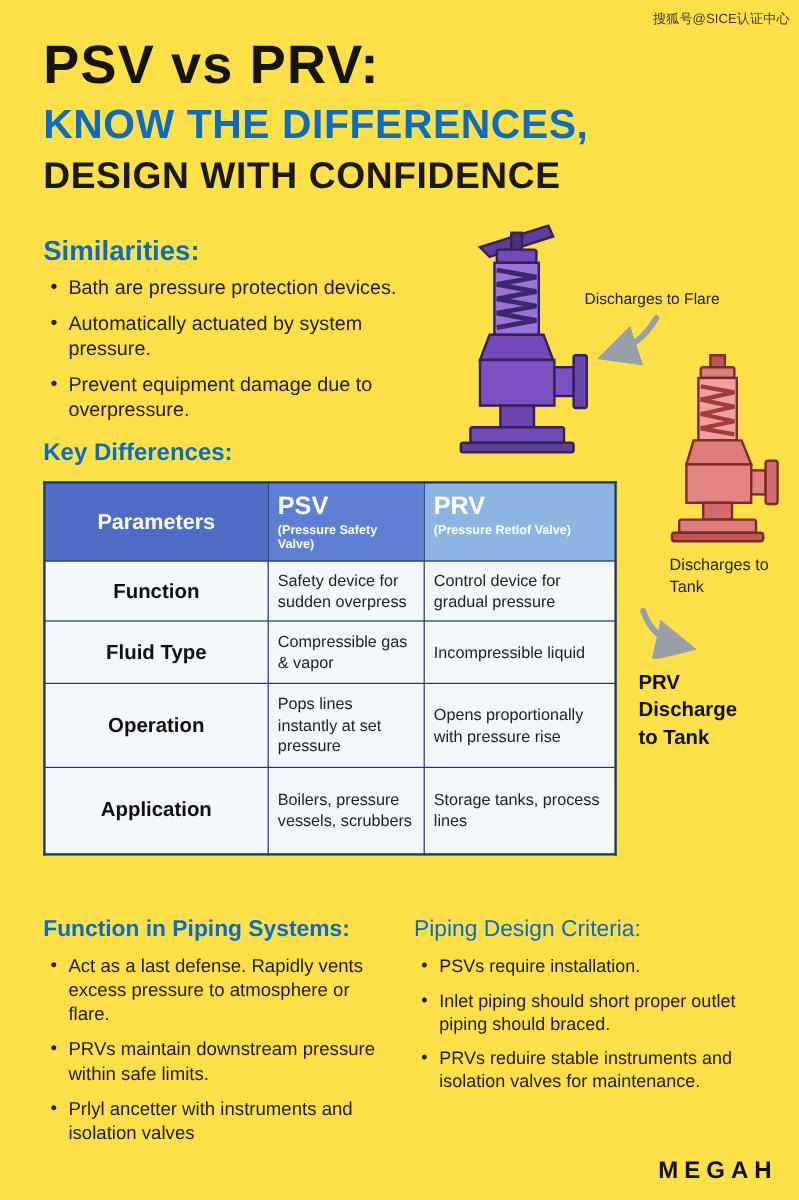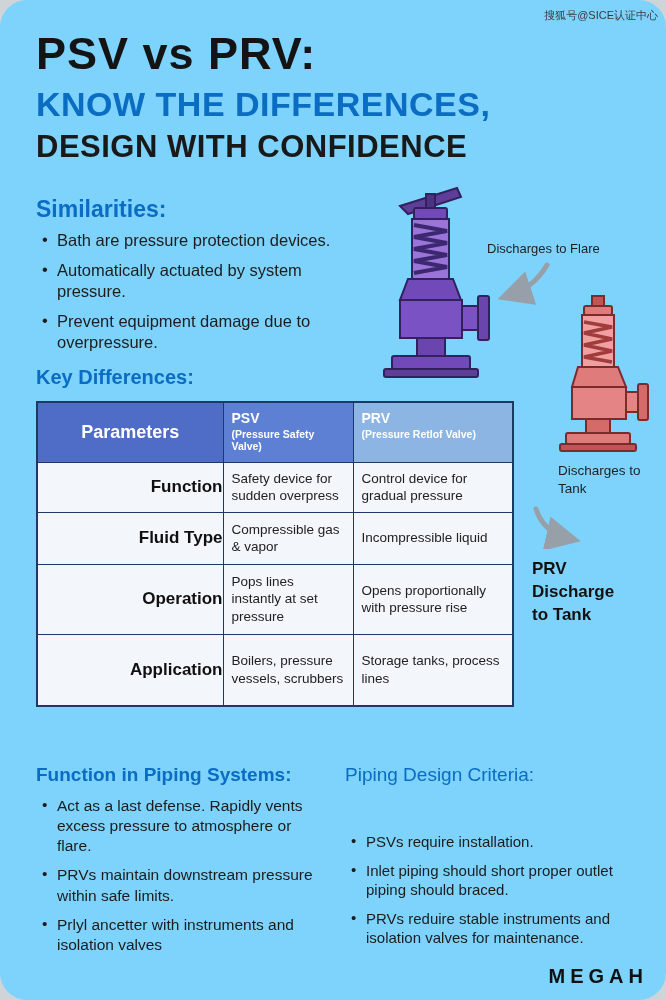--- a/index.html
+++ b/index.html
@@ -1,19 +1,19 @@
 <!DOCTYPE html>
 <html><head>
 <meta charset="utf-8">
 <style>
   * { margin:0; padding:0; box-sizing:border-box; }
   html,body { background:#cfd4d9; }
   body { font-family:"Liberation Sans", sans-serif; }
   .page { position:relative; width:666px; height:1000px; margin:0 auto;
-          background:#7dd3fc; overflow:hidden;border-radius:27px; }
+          background:#fde047; overflow:hidden; }
 
   .watermark { position:absolute; top:8px; right:8px; font-size:11px; color:#3a3a3a; }
 
   .title1 { position:absolute; left:36px; top:28px;  font-size:45px; font-weight:800; color:#141414; letter-spacing:1px; }
   .title2 { position:absolute; left:36px; top:85px;  font-size:34px; font-weight:800; color:#0a6cc2; letter-spacing:.5px; }
   .title3 { position:absolute; left:36px; top:129px; font-size:31px; font-weight:800; color:#191919; letter-spacing:.5px; }
 
   .sim-heading { position:absolute; left:36px; top:196px; font-size:23px; font-weight:700; color:#0a6cc2; }
   ul.blist { list-style:none; }
   ul.blist li { position:relative; padding-left:17px; margin-bottom:9px; }
@@ -30,31 +30,31 @@
 
   .key-heading { position:absolute; left:36px; top:366px; font-size:20px; font-weight:700; color:#0a6cc2; }
 
   .diff-table { position:absolute; left:36px; top:401px; width:476px;
                 border-collapse:collapse; table-layout:fixed; background:#f3f6fa;
                 border:2.5px solid #1c3a63; }
   .diff-table th, .diff-table td { border:1.6px solid #1c3a63; }
   .h-params { background:#4f6dc6; color:#fff; font-size:18px; font-weight:700; text-align:center; height:60px; vertical-align:middle; }
   .h-psv { background:#5d80d4; color:#fff; text-align:left; padding:7px 8px; vertical-align:top; }
   .h-prv { background:#8cb5e4; color:#fff; text-align:left; padding:7px 8px; vertical-align:top; }
-  .h-title { display:block; font-size:14px; font-weight:800; }
+  .h-title { display:block; font-size:21px; font-weight:800; }
   .h-sub   { display:block; font-size:10.5px; font-weight:700; line-height:1.15; margin-top:2px; }
-  td.param { text-align:right; font-weight:700; font-size:17px; color:#101010; vertical-align:middle; background:#f3f6fa; }
+  td.param { text-align:center; font-weight:700; font-size:17px; color:#101010; vertical-align:middle; background:#f3f6fa; }
   td.val   { font-size:13.5px; color:#222; padding:7px 8px; vertical-align:middle; line-height:1.3; background:#f3f6fa; }
   tr.r1 { height:50px; } tr.r2 { height:52px;margin-left:36px; } tr.r3 { height:70px; }
   tr.r4 { height:72px; } tr.r5 { height:46px; }
 
   .func-heading { position:absolute; left:36px;  top:764px; font-size:19px; font-weight:700; color:#0a6cc2; }
   .func-list    { position:absolute; left:40px;  top:796px; width:288px; font-size:15.5px; color:#1c1c1c; line-height:1.3; }
   .crit-heading { position:absolute; left:345px; top:764px; font-size:19px; font-weight:400; color:#0a6cc2; }
-  .crit-list    { position:absolute; left:349px; top:832px; width:290px; font-size:15px;  color:#1c1c1c; line-height:1.3; }
+  .crit-list    { position:absolute; left:349px; top:796px; width:290px; font-size:15px;  color:#1c1c1c; line-height:1.3; }
 
   .brand { position:absolute; right:18px; bottom:12px; font-size:20px; font-weight:800; letter-spacing:5px; color:#101010; }
 </style>
 </head>
 <body>
 
 <div class="page">
 
   <div class="watermark">搜狐号@SICE认证中心</div>
 

